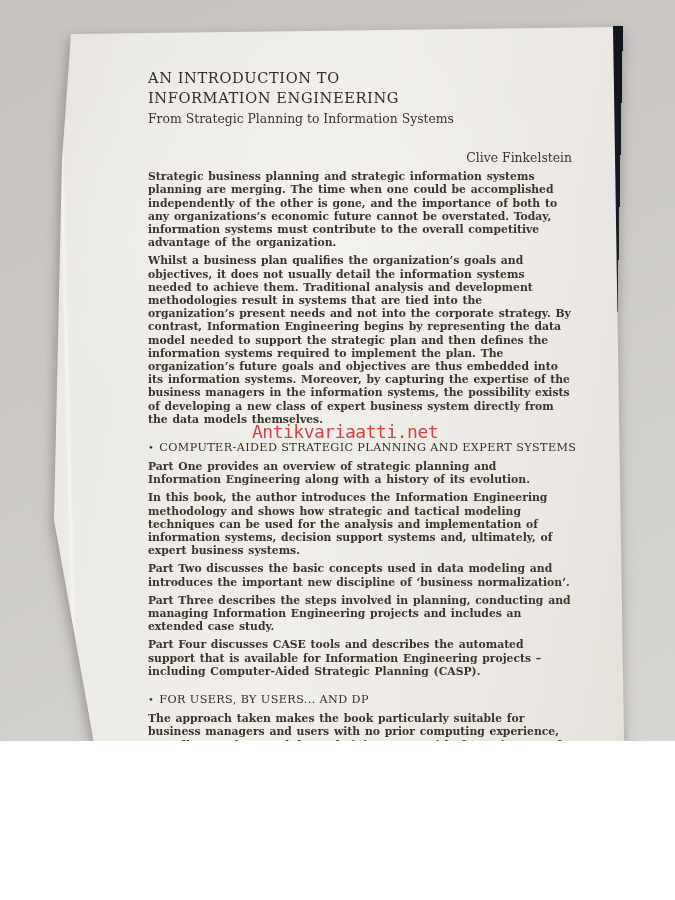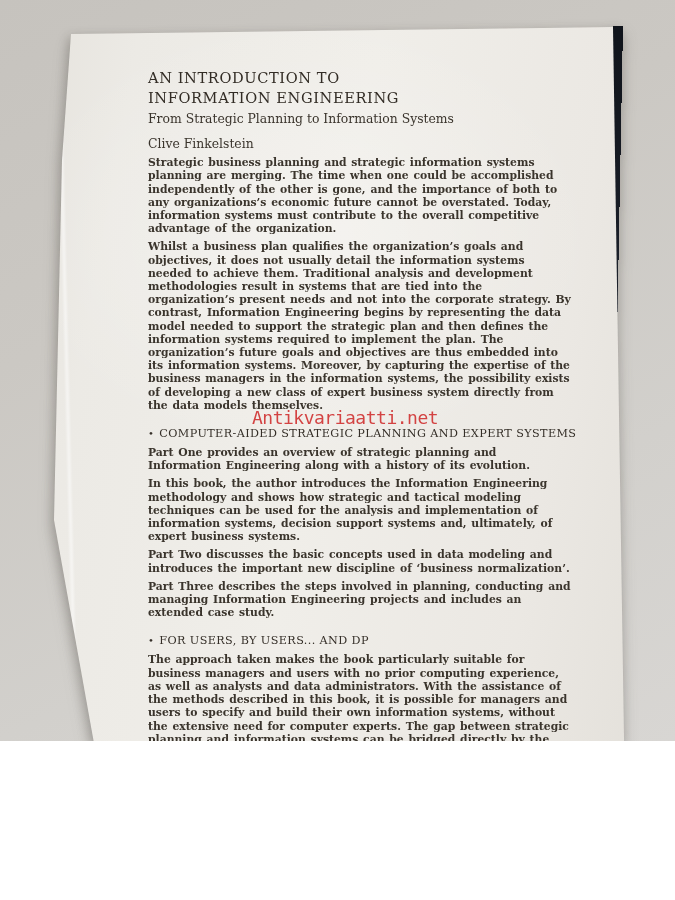--- a/index.html
+++ b/index.html
@@ -33,21 +33,21 @@
     transform:rotate(-1.4deg);transform-origin:top left;
   }
   .cover-text{
     position:absolute;left:148px;top:68px;width:424px;
     color:#3a342c;
   }
   .title{
     font-size:14.6px;line-height:19.6px;letter-spacing:0.6px;color:#322c25;
   }
   .subtitle{font-size:12.4px;line-height:15px;margin-top:4px;}
-  .author{font-size:12.4px;line-height:15px;margin-top:10px;}
+  .author{font-size:12.4px;line-height:15px;margin-top:24px;text-align:right;}
   .sec-heading{
     position:relative;
     margin-top:15px;font-size:11.2px;line-height:14px;letter-spacing:0.4px;color:#352f28;
     white-space:nowrap;
   }
   .bullet{margin-right:5px;font-size:10px;}
   .body-p{
     margin:5px 0 0 0;font-size:10.8px;line-height:13.2px;word-spacing:1px;
     text-align:left;
     font-weight:bold;
@@ -88,20 +88,21 @@
         <p class="body-p">Strategic business planning and strategic information systems planning are merging. The time when one could be accomplished independently of the other is gone, and the importance of both to any organizations’s economic future cannot be overstated. Today, information systems must contribute to the overall competitive advantage of the organization.</p>
         <p class="body-p">Whilst a business plan qualifies the organization’s goals and objectives, it does not usually detail the information systems needed to achieve them. Traditional analysis and development methodologies result in systems that are tied into the organization’s present needs and not into the corporate strategy. By contrast, Information Engineering begins by representing the data model needed to support the strategic plan and then defines the information systems required to implement the plan. The organization’s future goals and objectives are thus embedded into its information systems. Moreover, by capturing the expertise of the business managers in the information systems, the possibility exists of developing a new class of expert business system directly from the data models themselves.</p>
 
         <div class="sec-heading"><span class="bullet">•</span><span>COMPUTER-AIDED STRATEGIC PLANNING AND EXPERT SYSTEMS</span>
           <div class="watermark" style="color:#d23a3a">Antikvariaatti.net</div>
         </div>
         <p class="body-p">Part One provides an overview of strategic planning and Information Engineering along with a history of its evolution.</p>
         <p class="body-p">In this book, the author introduces the Information Engineering methodology and shows how strategic and tactical modeling techniques can be used for the analysis and implementation of information systems, decision support systems and, ultimately, of expert business systems.</p>
         <p class="body-p">Part Two discusses the basic concepts used in data modeling and introduces the important new discipline of ‘business normalization’.</p>
         <p class="body-p">Part Three describes the steps involved in planning, conducting and managing Information Engineering projects and includes an extended case study.</p>
+        <p class="body-p">Part Four discusses CASE tools and describes the automated support that is available for Information Engineering projects – including Computer-Aided Strategic Planning (CASP).</p>
 
         <div class="sec-heading"><span class="bullet">•</span><span>FOR USERS, BY USERS... AND DP</span></div>
         <p class="body-p">The approach taken makes the book particularly suitable for business managers and users with no prior computing experience, as well as analysts and data administrators. With the assistance of the methods described in this book, it is possible for managers and users to specify and build their own information systems, without the extensive need for computer experts. The gap between strategic planning and information systems can be bridged directly by the business managers themselves.</p>
 
         <div class="publisher">
           <div class="pub-logo">
             <div class="tri-up">▲</div>
             <div class="tri-down">▼▼</div>
           </div>
           <div class="pub-lines">

